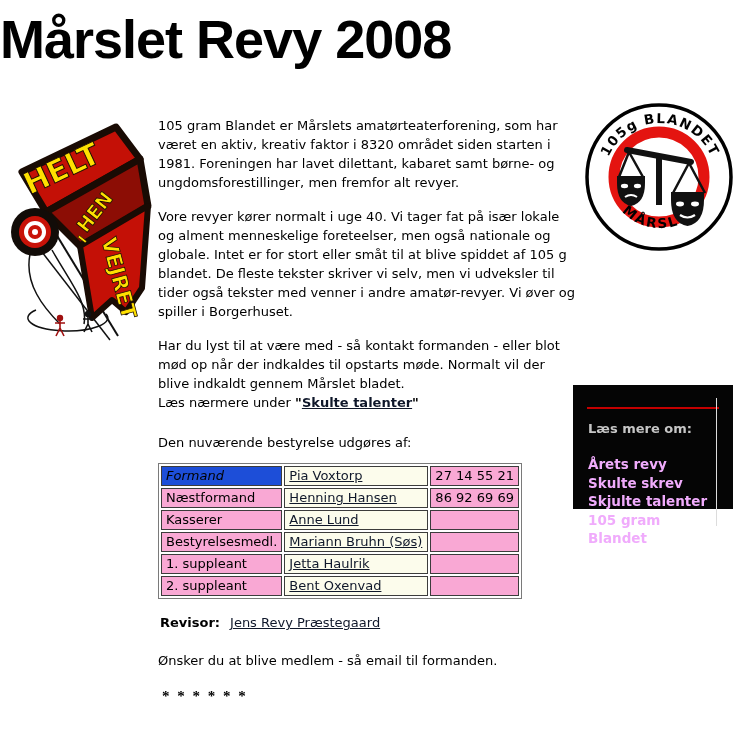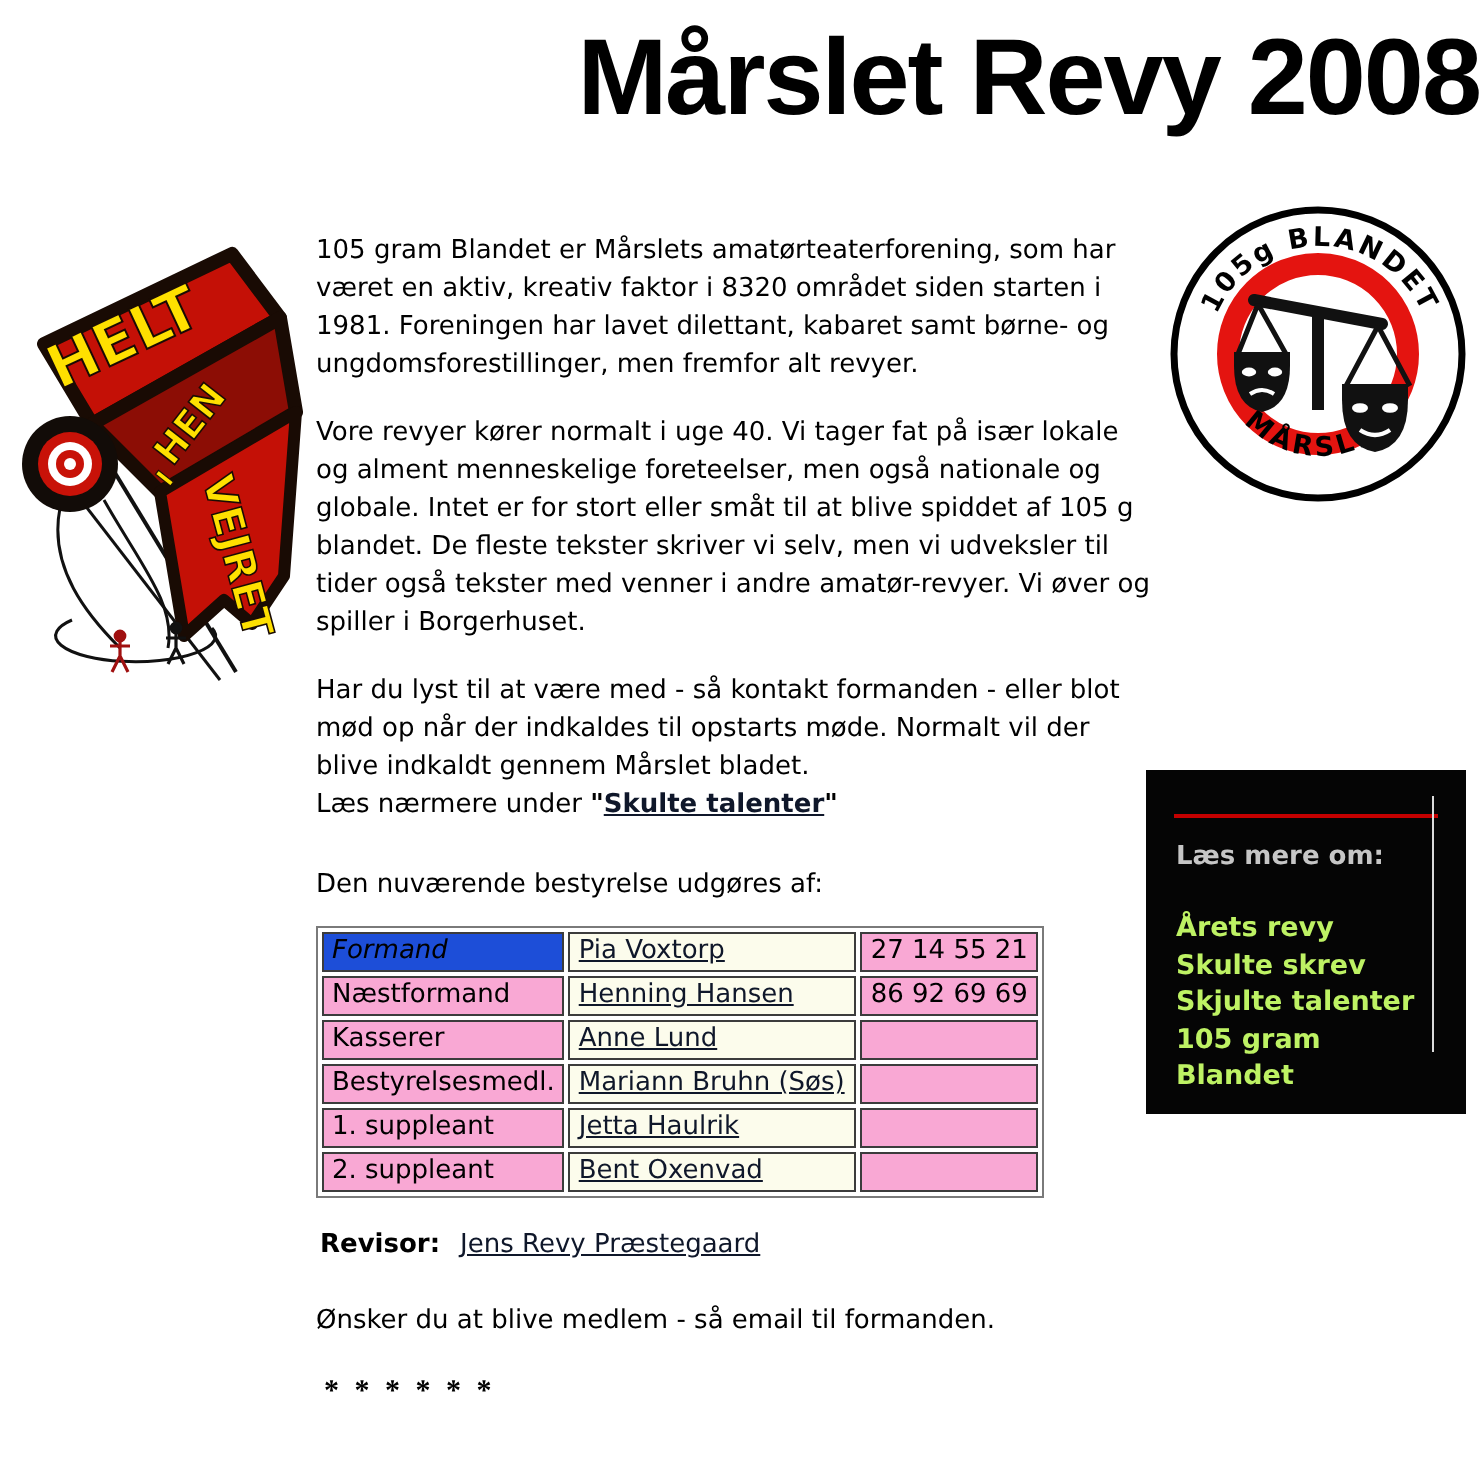--- a/index.html
+++ b/index.html
@@ -1,20 +1,20 @@
 <!DOCTYPE html>
 <html lang="da"><head>
 <meta charset="utf-8">
 <style>
   html,body{margin:0;padding:0;background:#fff;}
   .page{position:relative;width:740px;height:730px;background:#ffffff;overflow:hidden;
         font-family:"DejaVu Sans",sans-serif;color:#000;}
 
   
-  .title{position:absolute;top:8px;left:0;width:740px;text-align:right;margin:0;
+  .title{position:absolute;top:8px;left:0;width:740px;text-align:left;margin:0;
          font-family:"Liberation Sans","DejaVu Sans",sans-serif;
          font-size:54px;font-weight:bold;letter-spacing:-1px;color:#000;}
 
   
   .left-logo{position:absolute;left:0;top:112px;}
   .right-logo{position:absolute;left:583px;top:101px;}
 
   
   .main{position:absolute;left:158px;top:116px;width:421px;font-size:13px;line-height:19px;}
   .main h2{font-size:13px;line-height:19px;margin:0 0 14px 0;font-weight:bold;}
@@ -33,27 +33,27 @@
   td.name{width:134px;background:#fcfcec;}
   td.phone{width:72px;background:#f9a8d4;}
 
   .revisor-line{margin:14px 0 0 2px;}
   .revisor-line b{margin-right:10px;}
   .member-note{margin:19px 0 0 0;}
   .stars{margin:17px 0 0 4px;font-family:"Liberation Serif","DejaVu Serif",serif;
          font-weight:bold;font-size:15px;letter-spacing:2px;}
 
   
-  .sidebar{position:absolute;left:573px;top:385px;width:160px;height:172px;
+  .sidebar{position:absolute;left:573px;top:385px;width:160px;height:124px;
            background:#050505;box-sizing:border-box;}
   .sidebar .redline{position:absolute;top:22px;left:14px;width:132px;height:2px;background:#c40000;}
   .sidebar .vline{position:absolute;top:13px;right:16px;width:1px;height:128px;background:#dcdcdc;}
   .sidebar .inner{position:absolute;top:36px;left:15px;right:14px;}
   .sidebar .sb-head{color:#c6c6c6;font-weight:bold;font-size:13px;margin:0 0 19px 0;}
-  .sidebar a{display:block;color:#bef264;font-weight:bold;font-size:13.5px;
+  .sidebar a{display:block;color:#f0abfc;font-weight:bold;font-size:13.5px;
              line-height:18.5px;text-decoration:none;}
 </style>
 </head>
 <body>
 
 <div class="page">
 
   <h1 class="title">Mårslet Revy 2008</h1>
 
   <svg class="left-logo" width="155" height="235" viewBox="0 0 155 235">

